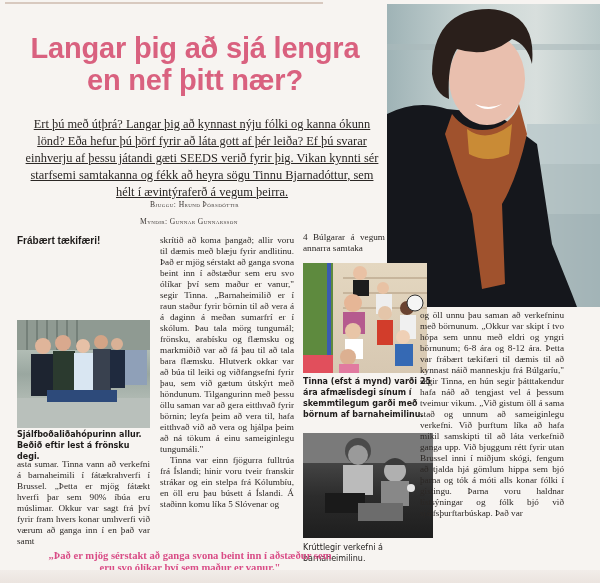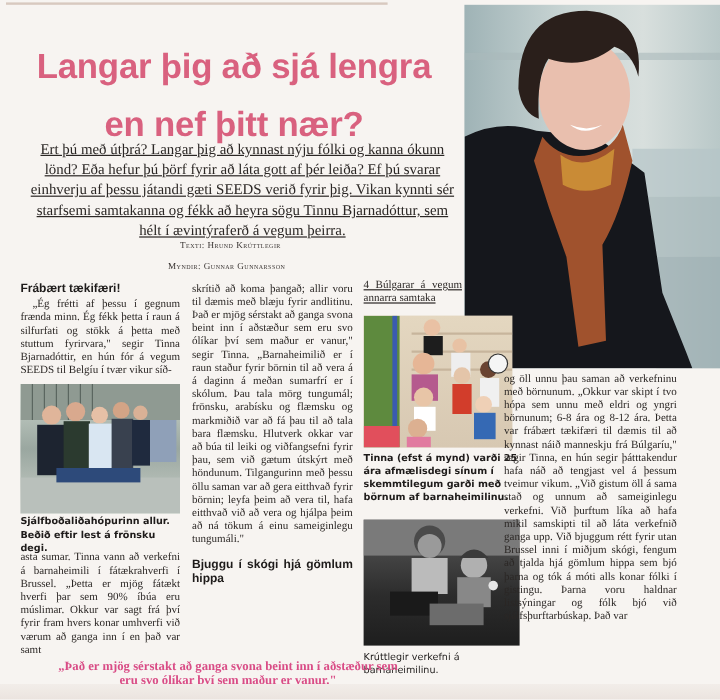--- a/index.html
+++ b/index.html
@@ -1,18 +1,18 @@
 <!DOCTYPE html>
 <html><head>
 <meta charset="utf-8">
 <style>
   html, body { margin:0; padding:0; }
   body { width:600px; height:583px; background:#f7f4f1; position:relative; overflow:hidden; font-family:"DejaVu Serif", serif; color:#2a2624; }
   .topline { position:absolute; left:5px; top:2px; width:318px; height:2px; background:#d8c9bf; }
-  .title { position:absolute; left:10px; top:32px; width:370px; text-align:center; font-family:"Liberation Sans", sans-serif; font-weight:bold; font-size:29px; line-height:48px; color:#d9617f; letter-spacing:-0.2px; }
+  .title { position:absolute; left:10px; top:32px; width:370px; text-align:center; font-family:"Liberation Sans", sans-serif; font-weight:bold; font-size:29px; line-height:32px; color:#d9617f; letter-spacing:-0.2px; }
   .lead { position:absolute; left:22px; top:116px; width:360px; text-align:center; font-family:"Liberation Serif", serif; font-size:12.4px; line-height:17px; color:#2b2725; }
   .credit { position:absolute; font-family:"Liberation Serif", serif; font-size:7.6px; letter-spacing:0.4px; font-variant:small-caps; color:#3b3634; }
   .credit.text { left:150px; top:200px; }
   .credit.photo { left:140px; top:217px; }
   .col { position:absolute; font-family:"Liberation Serif", serif; font-size:9.2px; line-height:11px; text-align:justify; color:#2b2725; }
   .col p { margin:0; text-indent:10px; }
   .sub { font-family:"Liberation Sans", sans-serif; font-weight:bold; font-size:10px; line-height:11.5px; color:#1e1b1a; margin:0 0 1px 0; }
   .caption { position:absolute; font-family:"DejaVu Sans", sans-serif; font-weight:bold; font-size:8px; line-height:11px; color:#1e1b1a; }
   .caption.light { font-weight:normal; }
   .photo { position:absolute; overflow:hidden; }
@@ -21,41 +21,40 @@
 </style>
 </head>
 <body>
 
 <div class="topline"></div>
 
 <h1 class="title" style="margin:0;">Langar þig að sjá lengra en nef þitt nær?</h1>
 
 <p class="lead" style="margin:0;text-decoration:underline;">Ert þú með útþrá? Langar þig að kynnast nýju fólki og kanna ókunn lönd? Eða hefur þú þörf fyrir að láta gott af þér leiða? Ef þú svarar einhverju af þessu játandi gæti SEEDS verið fyrir þig. Vikan kynnti sér starfsemi samtakanna og fékk að heyra sögu Tinnu Bjarnadóttur, sem hélt í ævintýraferð á vegum þeirra.</p>
 
-<div class="credit text">Texti: Hrund Krúttlegir</div>
+<div class="credit text">Bjuggu: Hrund Þórsdóttir</div>
 <div class="credit photo">Myndir: Gunnar Gunnarsson</div>
 
 <div class="photo" style="left:387px; top:4px; width:213px; height:303px; background:linear-gradient(90deg,#9fb3b6 0%,#c9d5d4 40%,#d8dfdd 70%,#b9c8c8 100%);">
   <svg width="213" height="303" viewBox="0 0 213 303">
     <rect x="0" y="40" width="213" height="6" fill="#aab9bb" opacity="0.6"></rect>
     <rect x="140" y="120" width="73" height="40" fill="#b5c5c7" opacity="0.7"></rect>
     <rect x="150" y="160" width="63" height="50" fill="#a7b8bb" opacity="0.7"></rect>
     <rect x="160" y="210" width="53" height="93" fill="#98abaf" opacity="0.7"></rect>
     <path d="M0 110 Q30 95 60 105 L110 110 L150 140 L165 240 L185 290 L190 303 L0 303 Z" fill="#15171c"></path>
     <ellipse cx="100" cy="75" rx="38" ry="46" fill="#e9bfae"></ellipse>
     <path d="M45 70 Q45 5 102 5 Q150 8 145 60 Q140 40 125 35 Q100 55 70 45 Q60 60 62 95 Q48 90 45 70 Z" fill="#2a1f1b"></path>
     <path d="M65 110 Q80 130 105 125 Q125 120 132 100 L140 130 Q130 175 115 200 L118 280 L95 285 L85 210 Q70 170 58 130 Z" fill="#a0522d"></path>
     <path d="M80 125 Q100 140 125 120 L122 150 Q100 160 82 150 Z" fill="#c98b36"></path>
     <path d="M88 100 Q100 110 115 100 Q102 106 88 100 Z" fill="#ffffff"></path>
   </svg>
 </div>
 
 <div class="col" style="left:17px; top:235px; width:133px;">
   <div class="sub">Frábært tækifæri!</div>
-  <p>„Ég frétti af þessu í gegnum frænda minn. Ég fékk þetta í raun á silfurfati og stökk á þetta með stuttum fyrirvara," segir Tinna Bjarnadóttir, en hún fór á vegum SEEDS til Belgíu í tvær vikur síð-</p>
 </div>
 
 <div class="photo" style="left:17px; top:320px; width:133px; height:108px; background:linear-gradient(180deg,#cfd8cf 0%,#9aa7a0 50%,#c9cfc8 100%);">
   <svg width="133" height="108" viewBox="0 0 133 108">
     <rect x="0" y="0" width="133" height="30" fill="#8f9a92"></rect>
     <g stroke="#5b6660" stroke-width="1">
         <line x1="10" y1="0" x2="10" y2="30"></line>
         <line x1="20" y1="0" x2="20" y2="30"></line>
         <line x1="30" y1="0" x2="30" y2="30"></line>
         <line x1="40" y1="0" x2="40" y2="30"></line>
@@ -78,24 +77,24 @@
   </svg>
 </div>
 <div class="caption" style="left:17px; top:429px; width:136px;">Sjálfboðaliðahópurinn allur. Beðið eftir lest á frönsku degi.</div>
 
 <div class="col" style="left:17px; top:459px; width:133px;">
   <p style="text-indent:0;">asta sumar. Tinna vann að verkefni á barnaheimili í fátækrahverfi í Brussel. „Þetta er mjög fátækt hverfi þar sem 90% íbúa eru múslimar. Okkur var sagt frá því fyrir fram hvers konar umhverfi við værum að ganga inn í en það var samt</p>
 </div>
 
 <div class="col" style="left:160px; top:235px; width:134px;">
   <p style="text-indent:0;">skrítið að koma þangað; allir voru til dæmis með blæju fyrir andlitinu. Það er mjög sérstakt að ganga svona beint inn í aðstæður sem eru svo ólíkar því sem maður er vanur," segir Tinna. „Barnaheimilið er í raun staður fyrir börnin til að vera á á daginn á meðan sumarfrí er í skólum. Þau tala mörg tungumál; frönsku, arabísku og flæmsku og markmiðið var að fá þau til að tala bara flæmsku. Hlutverk okkar var að búa til leiki og viðfangsefni fyrir þau, sem við gætum útskýrt með höndunum. Tilgangurinn með þessu öllu saman var að gera eitthvað fyrir börnin; leyfa þeim að vera til, hafa eitthvað við að vera og hjálpa þeim að ná tökum á einu sameiginlegu tungumáli."</p>
-  <div class="sub" style="margin-top:10px;">Bjuggu í skógi hjá gömlum hippa</div>
+  <p>Tinna var einn fjögurra fulltrúa frá Íslandi; hinir voru tveir franskir strákar og ein stelpa frá Kólumbíu, en öll eru þau búsett á Íslandi. Á staðinn komu líka 5 Slóvenar og</p>
 </div>
 
-<div class="col" style="left:303px; top:232px; width:82px;text-decoration:underline;">
+<div class="col" style="left:303px; top:232px; width:82px;">
   <p style="text-indent:0;">4 Búlgarar á vegum annarra samtaka</p>
 </div>
 
 <div class="photo" style="left:303px; top:263px; width:124px; height:110px; background:linear-gradient(180deg,#e4d7c0 0%,#d7c8b2 100%);">
   <svg width="124" height="110" viewBox="0 0 124 110">
     <rect x="0" y="0" width="30" height="110" fill="#5e8a3e"></rect>
     <rect x="24" y="0" width="4" height="100" fill="#3a5bb0"></rect>
     <g stroke="#c7b59c" stroke-width="2">
         <line x1="40" y1="15" x2="124" y2="15"></line>
         <line x1="40" y1="30" x2="124" y2="30"></line>

